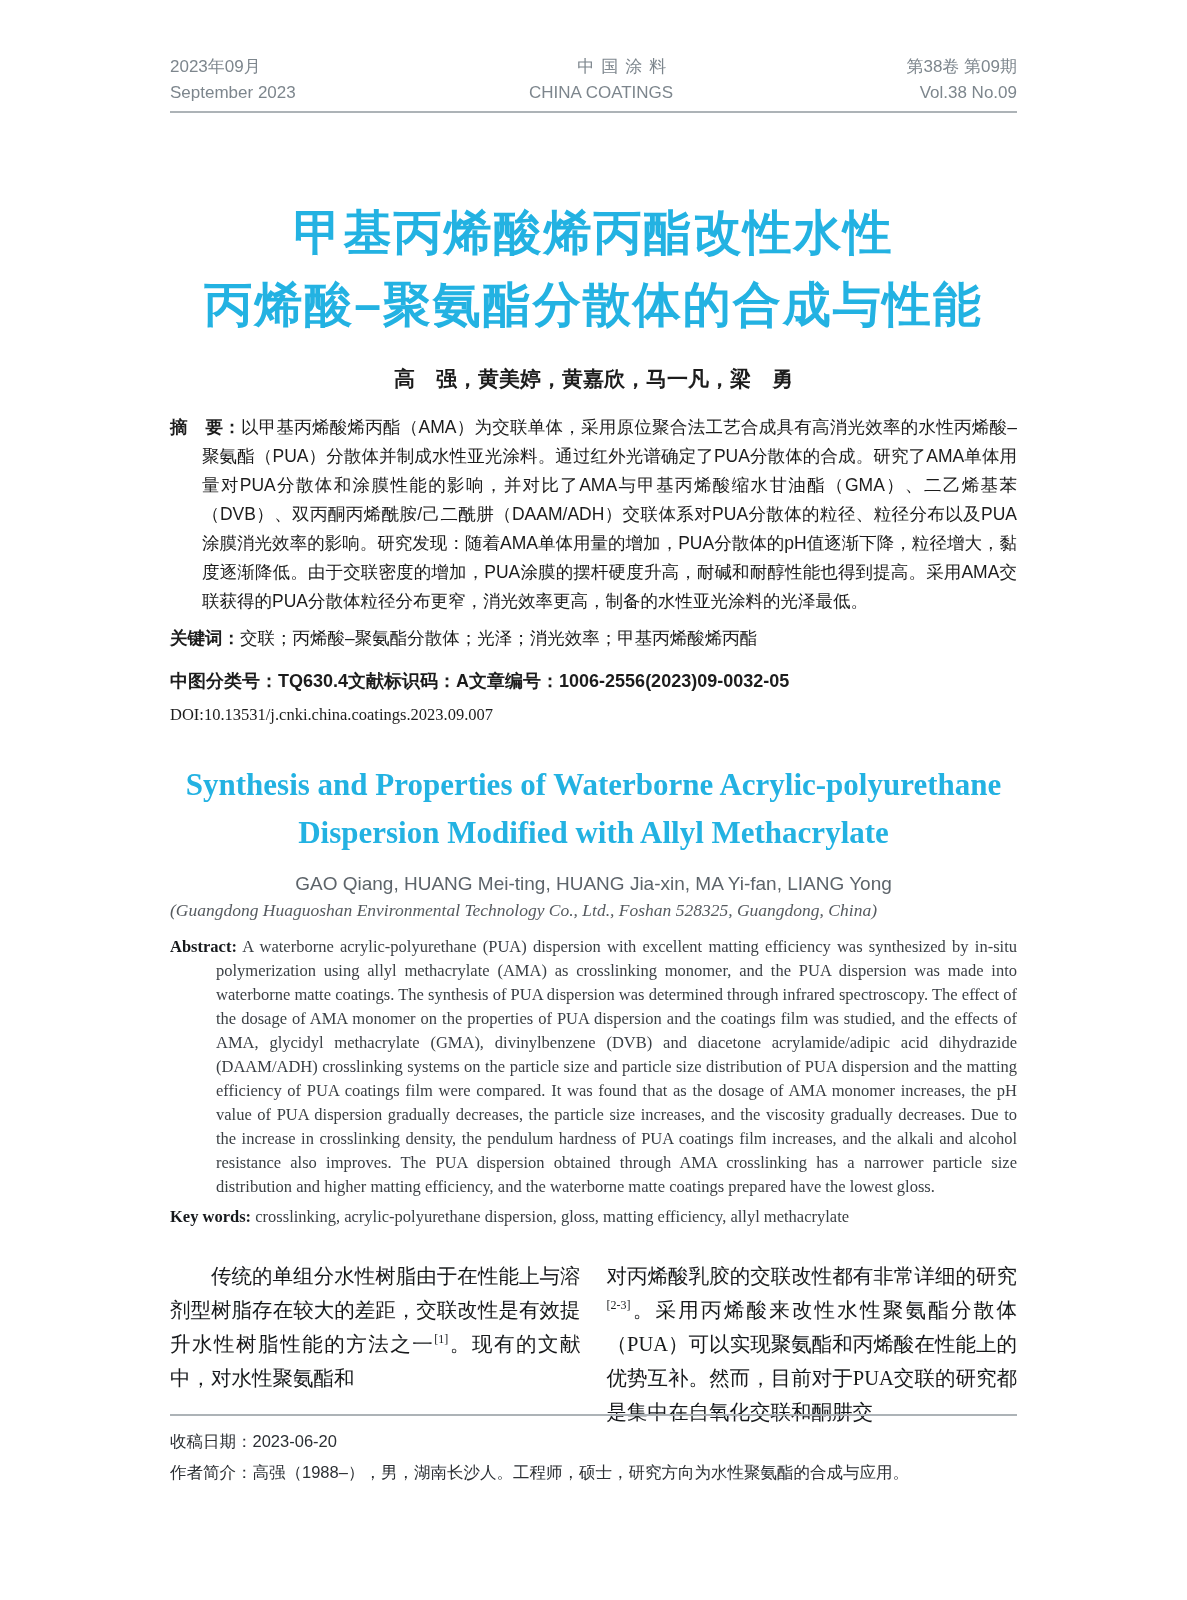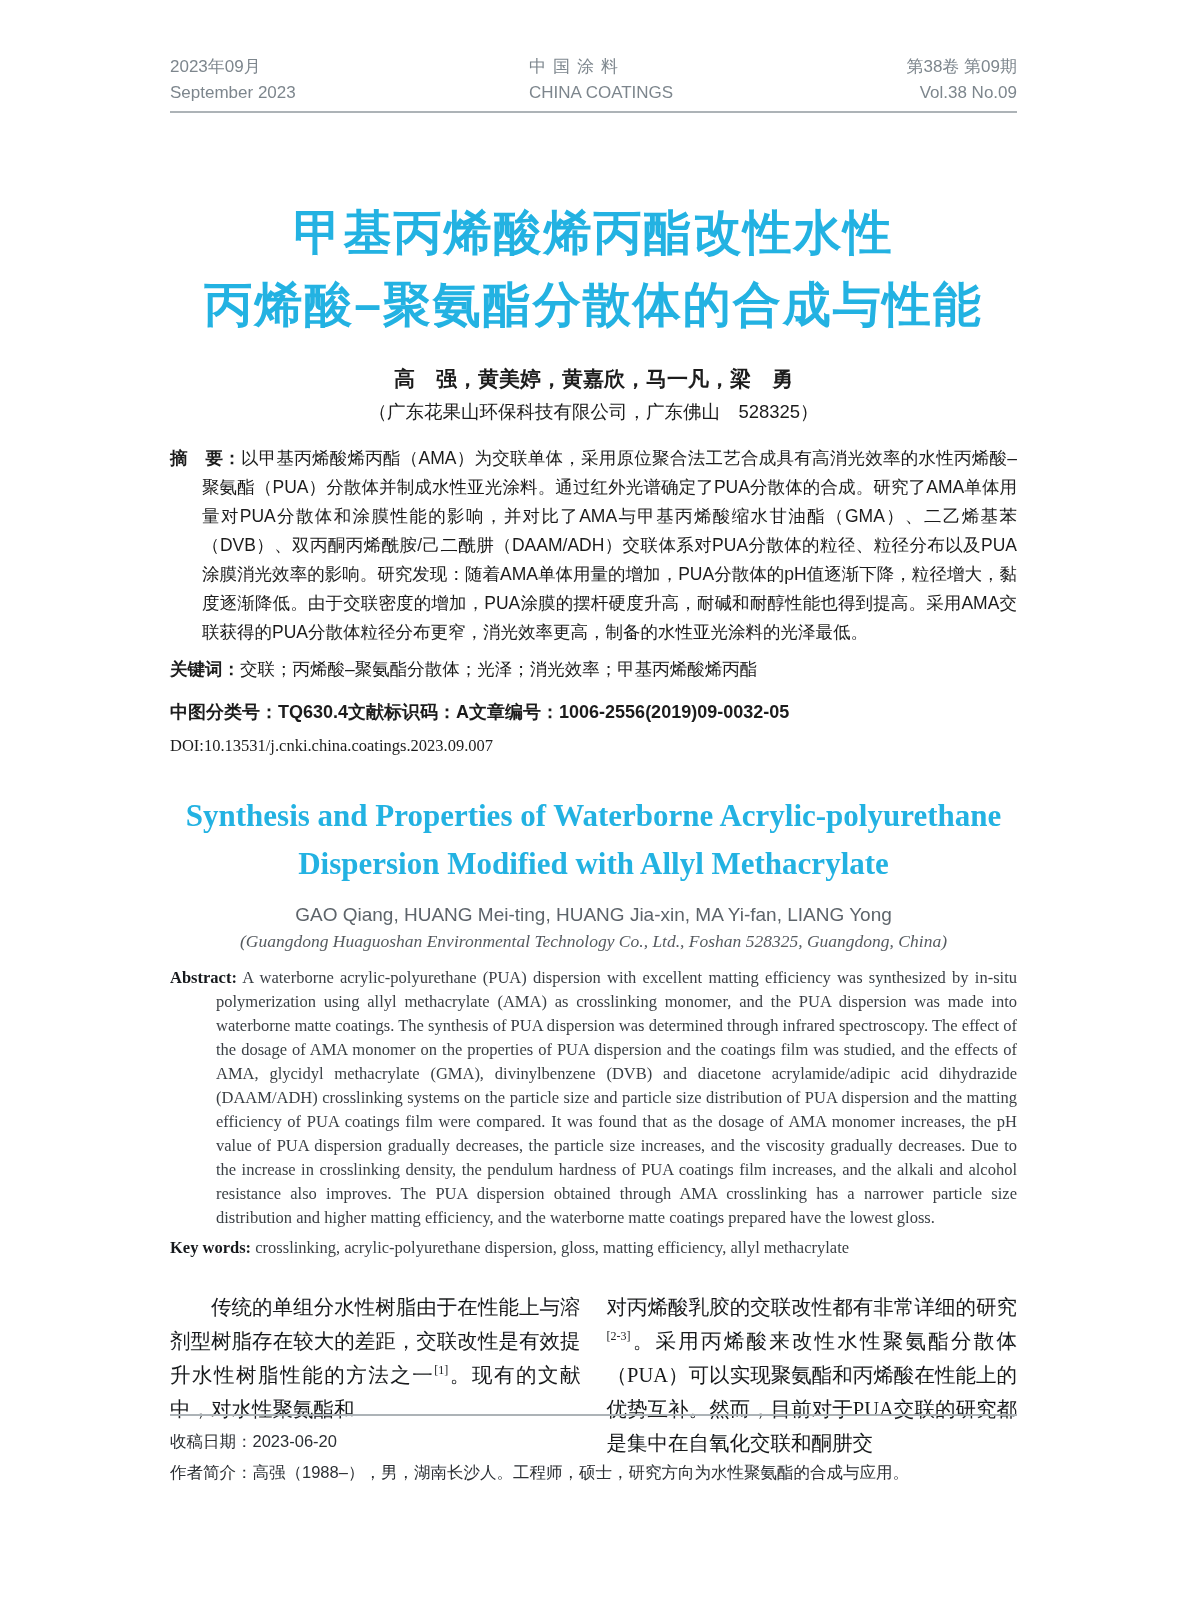--- a/index.html
+++ b/index.html
@@ -5,41 +5,41 @@
   html,body{margin:0;padding:0;background:#ffffff;}
   .page{
     width:1083px;height:1600px;margin:0 auto;background:#ffffff;position:relative;
     box-sizing:border-box;padding:54px 118px 0 118px;overflow:hidden;
     font-family:"Liberation Sans","DejaVu Sans",sans-serif;color:#1c1c1c;
   }
   
   .hdr{display:flex;justify-content:space-between;align-items:flex-end;
        color:var(--header-gray);font-size:17px;line-height:1.5;
        padding-bottom:6px;border-bottom:2px solid var(--rule-gray);}
-  .hdr .c{text-align:left}.hdr .r{text-align:right}
+  .hdr .c{text-align:right}.hdr .r{text-align:right}
   .cn-sp{letter-spacing:7px;}
   
   .title-cn{margin:84px 0 0;text-align:center;color:var(--accent);
             font-size:48px;font-weight:bold;line-height:1.5;letter-spacing:2px;}
   .authors-cn{margin-top:24px;text-align:center;font-size:21px;font-weight:bold;}
   .affil-cn{margin-top:6px;text-align:center;font-size:18.5px;}
   
   .hang-cn{margin:20px 0 0;font-size:17.5px;line-height:29px;text-align:justify;
            padding-left:32px;text-indent:-32px;}
   .hang-cn b{font-weight:bold;}
   .kw-cn{margin-top:8px;}
   .meta-row{display:flex;justify-content:flex-start;margin-top:16px;
             font-size:18px;font-weight:bold;}
   .doi{margin-top:12px;font-family:"Liberation Serif","DejaVu Serif",serif;font-size:16.5px;}
   
   .title-en{margin:36px 0 0;text-align:center;color:var(--accent);
             font-family:"Liberation Serif","DejaVu Serif",serif;
             font-size:31px;font-weight:bold;line-height:1.55;}
   .authors-en{margin-top:16px;text-align:center;font-size:19px;color:#5d646a;}
-  .affil-en{margin-top:5px;text-align:center;font-style:italic;color:#555a5f;
+  .affil-en{margin-top:5px;font-style:italic;color:#555a5f;
             font-family:"Liberation Serif","DejaVu Serif",serif;font-size:17.5px;}
   .hang-en{margin:14px 0 0;font-family:"Liberation Serif","DejaVu Serif",serif;
            font-size:16.5px;line-height:24px;text-align:justify;color:#3a3f44;
            padding-left:46px;text-indent:-46px;}
   .hang-en b{color:#16191c;}
   .kw-en{margin-top:6px;}
   
   .cols{display:flex;gap:26px;margin-top:30px;}
   .col{flex:1;min-width:0;}
   .sec-h{margin:0 0 12px;color:var(--accent);font-size:27px;font-weight:bold;}
@@ -80,34 +80,33 @@
       <div>Vol.38 No.09</div>
     </div>
   </header>
 
   <h1 class="title-cn">
     <div>甲基丙烯酸烯丙酯改性水性</div>
     <div>丙烯酸–聚氨酯分散体的合成与性能</div>
   </h1>
 
   <div class="authors-cn">高　强，黄美婷，黄嘉欣，马一凡，梁　勇</div>
-  <div class="affil-cn">（广东花果山环保科技有限公司，广东佛山　528325）</div>
 
   <p class="hang-cn">
     <b>摘　要：</b><span>以甲基丙烯酸烯丙酯（AMA）为交联单体，采用原位聚合法工艺合成具有高消光效率的水性丙烯酸–聚氨酯（PUA）分散体并制成水性亚光涂料。通过红外光谱确定了PUA分散体的合成。研究了AMA单体用量对PUA分散体和涂膜性能的影响，并对比了AMA与甲基丙烯酸缩水甘油酯（GMA）、二乙烯基苯（DVB）、双丙酮丙烯酰胺/己二酰肼（DAAM/ADH）交联体系对PUA分散体的粒径、粒径分布以及PUA涂膜消光效率的影响。研究发现：随着AMA单体用量的增加，PUA分散体的pH值逐渐下降，粒径增大，黏度逐渐降低。由于交联密度的增加，PUA涂膜的摆杆硬度升高，耐碱和耐醇性能也得到提高。采用AMA交联获得的PUA分散体粒径分布更窄，消光效率更高，制备的水性亚光涂料的光泽最低。</span>
   </p>
 
   <p class="hang-cn kw-cn">
     <b>关键词：</b><span>交联；丙烯酸–聚氨酯分散体；光泽；消光效率；甲基丙烯酸烯丙酯</span>
   </p>
 
   <div class="meta-row">
     <span><b>中图分类号：</b><span>TQ630.4</span></span>
     <span><b>文献标识码：</b><span>A</span></span>
-    <span><b>文章编号：</b><span>1006-2556(2019)09-0032-05</span></span>
+    <span><b>文章编号：</b><span>1006-2556(2023)09-0032-05</span></span>
   </div>
 
   <div class="doi">DOI:10.13531/j.cnki.china.coatings.2023.09.007</div>
 
   <h2 class="title-en">
     <div>Synthesis and Properties of Waterborne Acrylic-polyurethane</div>
     <div>Dispersion Modified with Allyl Methacrylate</div>
   </h2>
 
   <div class="authors-en">GAO Qiang, HUANG Mei-ting, HUANG Jia-xin, MA Yi-fan, LIANG Yong</div>

